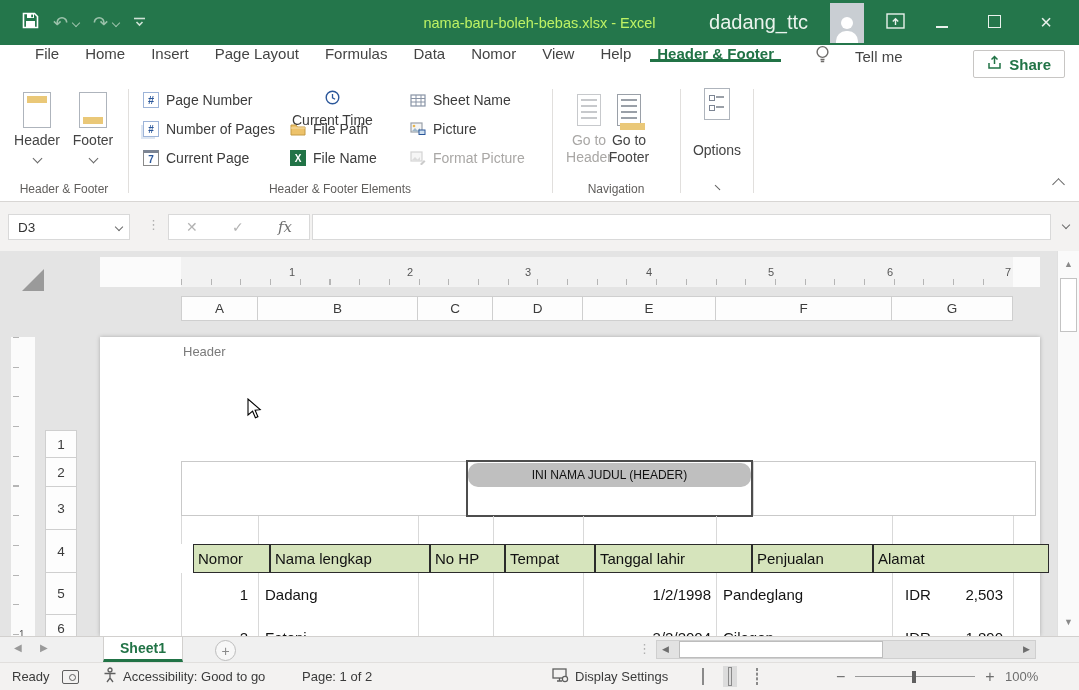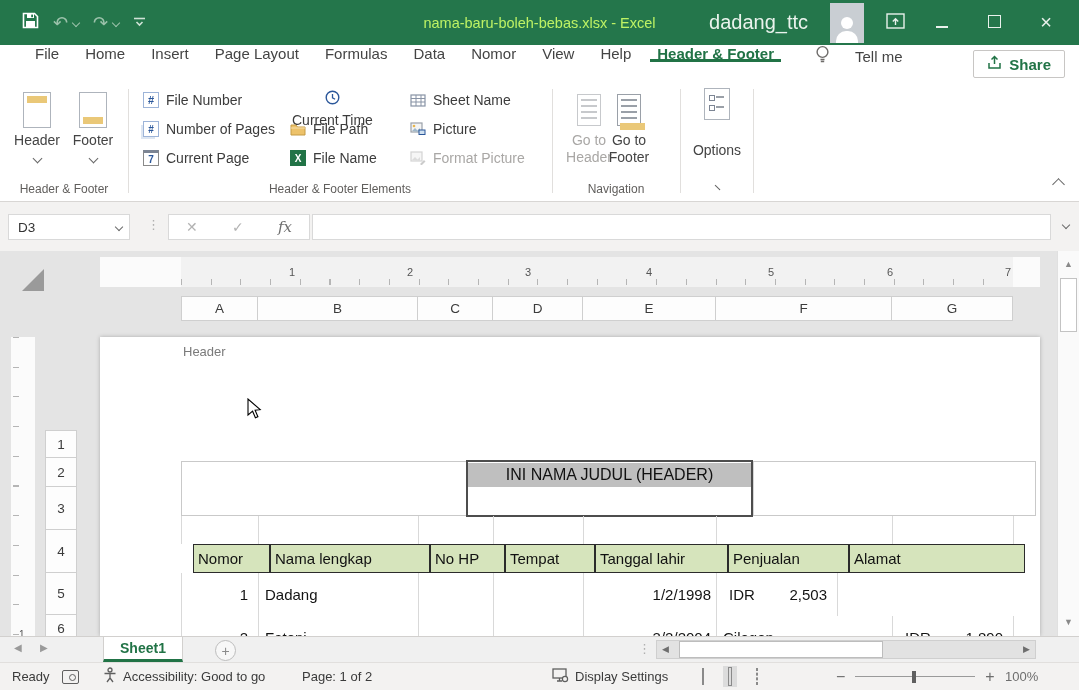--- a/index.html
+++ b/index.html
@@ -83,21 +83,21 @@
   .ruler-num{position:absolute;transform:translateX(-50%);font-size:11px;color:#555;top:9px;}
   .colhead{position:absolute;top:45px;height:25px;background:#fdfdfd;border:1px solid #cfcfcf;box-sizing:border-box;
       display:flex;align-items:center;justify-content:center;font-size:13.5px;color:#3c3c3c;}
   .rowhead{position:absolute;left:45px;width:32px;background:#fdfdfd;border:1px solid #cfcfcf;box-sizing:border-box;
       display:flex;align-items:center;justify-content:center;font-size:13.5px;color:#3c3c3c;}
   .hdr-outer{position:absolute;left:81px;top:124px;width:855px;height:55px;background:#fff;border:1px solid #c9c9c9;box-sizing:border-box;}
   .hdr-sec{position:absolute;top:0;bottom:0;border-right:1px solid #d6d6d6;}
   .hdr-center{position:absolute;left:284px;top:-2px;width:287px;height:57px;border:2px solid #4d4d4d;background:#fff;
       box-sizing:border-box;display:flex;justify-content:center;align-items:flex-start;}
   .hdr-hl{margin-top:1px;width:100%;height:24px;background:#bfbfbf;display:flex;align-items:center;justify-content:center;
-      font-size:16px;color:#111;}
+      font-size:12px;color:#111;border-radius:10px;}
   .grow{position:absolute;left:81px;display:flex;box-sizing:border-box;border-left:1px solid #d9d9d9;}
   .gcell{height:100%;border-right:1px solid #d9d9d9;box-sizing:border-box;display:flex;align-items:center;
       font-size:15px;color:#141414;overflow:hidden;white-space:nowrap;}
   .hrow{position:absolute;left:81px;display:flex;}
   .hcell{background:#d6e4bc;border:1px solid #2b2b2b;box-sizing:border-box;display:flex;align-items:center;
       padding-left:4px;font-size:15px;color:#111;overflow:hidden;white-space:nowrap;height:100%;}
   .num{justify-content:flex-end;padding-right:10px;}
   .date{justify-content:flex-end;padding-right:5px;}
   .txt{padding-left:6px;}
   .acct{justify-content:space-between;padding:0 10px 0 12px;}
@@ -220,21 +220,21 @@
           <span class="page-icon ftr"></span>
         </span>
       <span>Footer</span>
       <span class="cv" style="color:#666;margin-top:6px;"></span>
     </div>
     <div class="glabel" style="left:0;width:128px;">Header &amp; Footer</div>
     <div class="gdiv" style="left:128px;"></div>
 
     <div class="smallbtn" style="left:143px;top:6px;">
       <span class="sicon i-hash">#</span>
-      <span>File Number</span>
+      <span>Page Number</span>
     </div>
     <div class="smallbtn" style="left:143px;top:35px;">
       <span class="sicon i-pages">#</span>
       <span>Number of Pages</span>
     </div>
     <div class="smallbtn" style="left:143px;top:64px;">
       <span class="sicon i-cal">7</span>
       <span>Current Page</span>
     </div>
     <div class="smallbtn" style="left:292px;top:6px;flex-direction:column;">
@@ -388,31 +388,32 @@
         <div class="gcell" style="width:133px;"></div>
         <div class="gcell" style="width:176px;"></div>
         <div class="gcell" style="width:121px;"></div>
       </div>
 
       <div class="hrow" style="top:207px;height:29px;">
         <div class="hcell" style="width:77px;margin-left:12px;">Nomor</div>
         <div class="hcell" style="width:160px;">Nama lengkap</div>
         <div class="hcell" style="width:75px;">No HP</div>
         <div class="hcell" style="width:90px;">Tempat</div>
-        <div class="hcell" style="width:133px;text-align:center;">Tanggal lahir</div>
+        <div class="hcell" style="width:157px;text-align:center;">Tanggal lahir</div>
         <div class="hcell" style="width:121px;">Penjualan</div>
         <div class="hcell" style="width:176px;">Alamat</div>
       </div>
 
       <div class="grow" style="top:236px;height:43px;">
         <div class="gcell num" style="width:77px;">1</div>
         <div class="gcell txt" style="width:160px;">Dadang</div>
         <div class="gcell" style="width:75px;"></div>
         <div class="gcell" style="width:90px;"></div>
         <div class="gcell date" style="width:133px;">1/2/1998</div>
+        <div class="gcell txt" style="width:176px;">Pandeglang</div>
         <div class="gcell acct" style="width:121px;">
           <span>IDR</span>
           <span>2,503</span>
         </div>
       </div>
 
       <div class="grow" style="top:279px;height:43px;">
         <div class="gcell num" style="width:77px;">2</div>
         <div class="gcell txt" style="width:160px;">Fatoni</div>
         <div class="gcell" style="width:75px;"></div>

